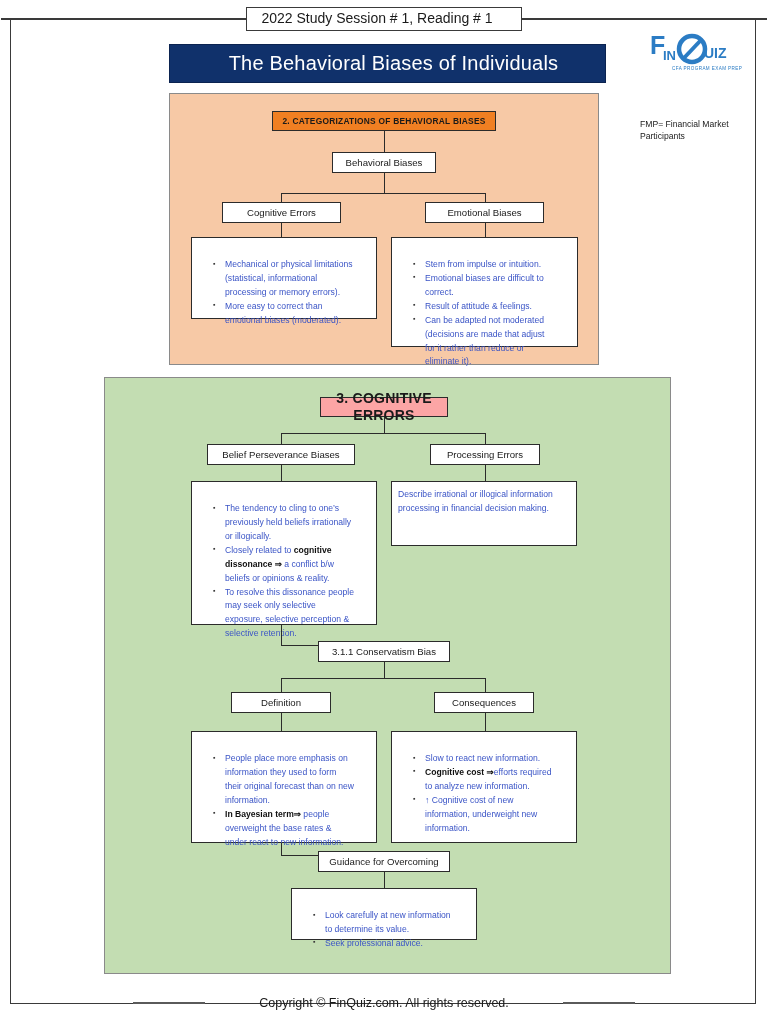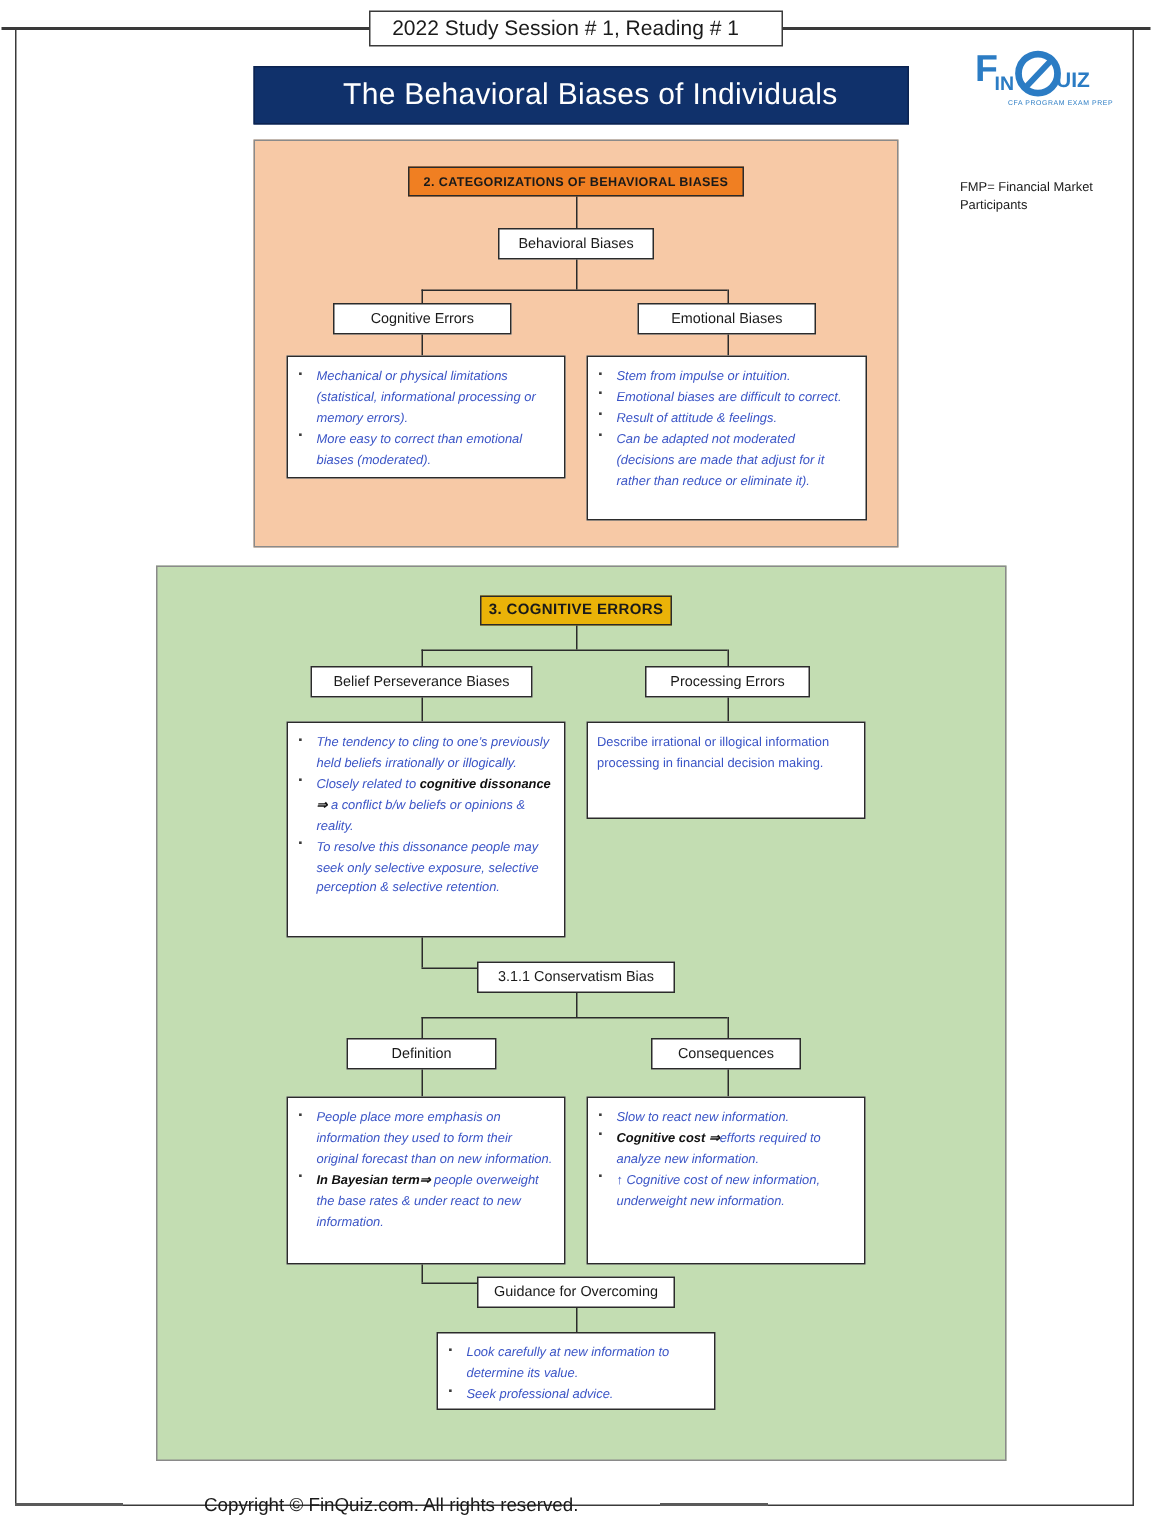--- a/index.html
+++ b/index.html
@@ -134,41 +134,40 @@
   }
   .node.section-orange {
     background: #f07f22;
     border: 1.4px solid #2b2b2b;
     font-size: 8.4px;
     font-weight: bold;
     letter-spacing: 0.25px;
     color: #1a1a1a;
   }
   .node.section-green {
-    background: #eab308;
+    background: #fca5a5;
     border: 1.4px solid #2b2b2b;
-    font-size: 10px;
+    font-size: 14px;
     font-weight: bold;
     letter-spacing: 0.25px;
     color: #1a1a1a;
   }
 
   
   .listbox {
     position: absolute;
     box-sizing: border-box;
     background: #ffffff;
     border: 1.2px solid #2b2b2b;
     padding: 6px 7px 6px 6px;
   }
   .listbox ul {
-    margin: 0;
+    margin: 14px;
     padding: 0;
     list-style: none;
-    font-style: italic;
   }
   .listbox li {
     position: relative;
     padding-left: 13px;
     font-size: 8.6px;
     line-height: 1.62;
     color: #3a54c6;
     margin-bottom: 0px;
   }
   .listbox li::before {
@@ -197,21 +196,21 @@
 
   
   .footer-band {
     position: absolute;
     left: 10px;
     top: 990px;
     width: 748px;
     height: 26px;
     display: flex;
     align-items: center;
-    justify-content: flex-start;
+    justify-content: center;
     gap: 44px;
   }
   .footer-rule {
     flex: 0 0 auto;
     height: 1.3px;
     background: #5a5a5a;
   }
   .footer-rule.left  { width: 72px; margin-right: 10px; }
   .footer-rule.right { width: 72px; margin-left: 10px; }
   .footer-text {

